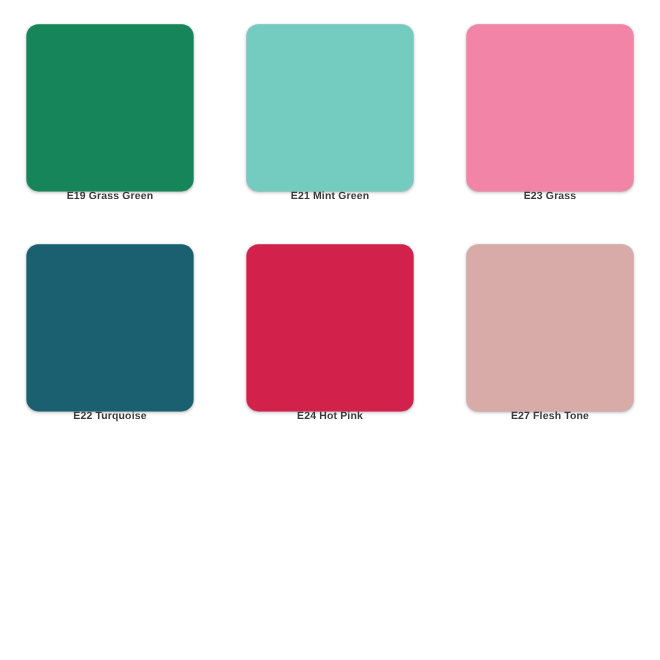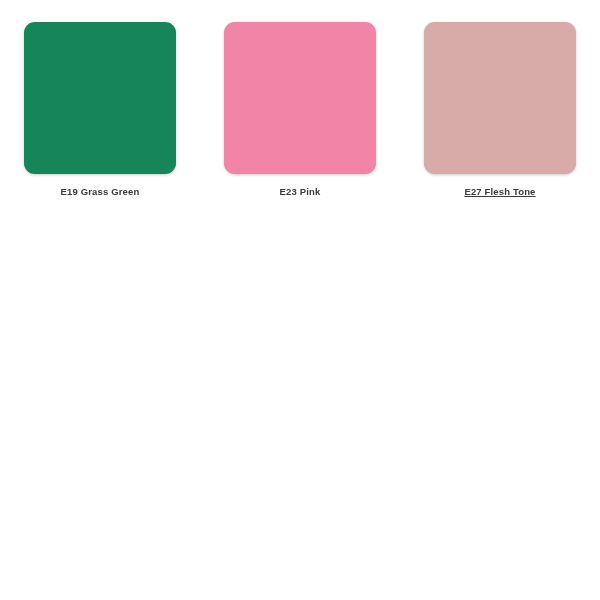--- a/index.html
+++ b/index.html
@@ -32,39 +32,50 @@
     padding-top: 22px;
   }
   .swatch-chip {
     width: 152px;
     height: 152px;
     border-radius: 11px;
     box-shadow: 0 1px 3px rgba(0,0,0,0.20), 0 0 1px rgba(0,0,0,0.10);
     flex: none;
   }
   .swatch-label {
-    margin-top: 13px;
     font-size: 9.5px;
     font-weight: bold;
     color: #3a3a3a;
     letter-spacing: 0.15px;
     text-align: center;
     line-height: 1.1;
     white-space: nowrap;
   }
 </style>
 </head>
 <body style="background: rgb(255, 255, 255);">
 
 <div id="swatch-grid" style="grid-template-columns: repeat(3, 1fr); grid-template-rows: repeat(3, 1fr);">
     <div class="swatch-cell">
       <div class="swatch-chip" style="background: rgb(22, 133, 90);"></div>
       <div class="swatch-label" style="color: rgb(58, 58, 58);">E19 Grass Green</div>
     </div>
     <div class="swatch-cell">
+      <div class="swatch-chip" style="background: rgb(116, 203, 191);"></div>
+      <div class="swatch-label" style="color: rgb(58, 58, 58);">E21 Mint Green</div>
+    </div>
+    <div class="swatch-cell">
       <div class="swatch-chip" style="background: rgb(242, 132, 168);"></div>
-      <div class="swatch-label" style="color: rgb(58, 58, 58);">E23 Pink</div>
+      <div class="swatch-label" style="color: rgb(58, 58, 58);">E23 Grass</div>
+    </div>
+    <div class="swatch-cell">
+      <div class="swatch-chip" style="background: rgb(26, 96, 112);"></div>
+      <div class="swatch-label" style="color: rgb(58, 58, 58);">E22 Turquoise</div>
+    </div>
+    <div class="swatch-cell">
+      <div class="swatch-chip" style="background: rgb(210, 33, 74);"></div>
+      <div class="swatch-label" style="color: rgb(58, 58, 58);">E24 Hot Pink</div>
     </div>
     <div class="swatch-cell">
       <div class="swatch-chip" style="background: rgb(216, 170, 168);"></div>
-      <div class="swatch-label" style="color: rgb(58, 58, 58); text-decoration: underline;">E27 Flesh Tone</div>
+      <div class="swatch-label" style="color: rgb(58, 58, 58);">E27 Flesh Tone</div>
     </div>
   </div>
 
 </body></html>

